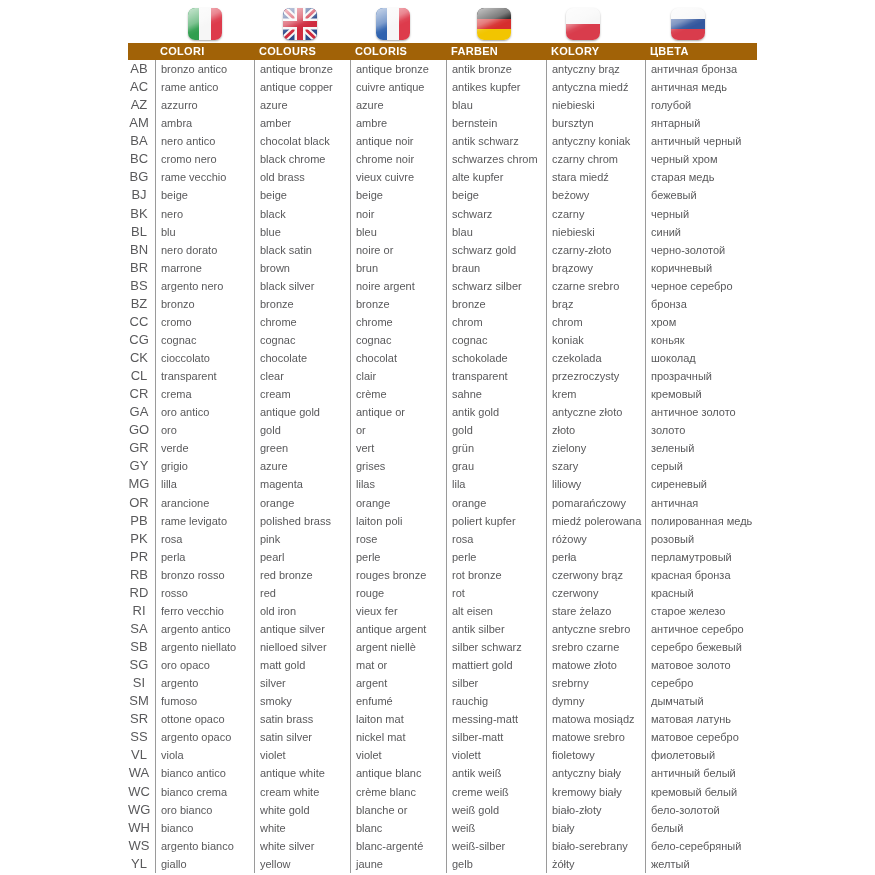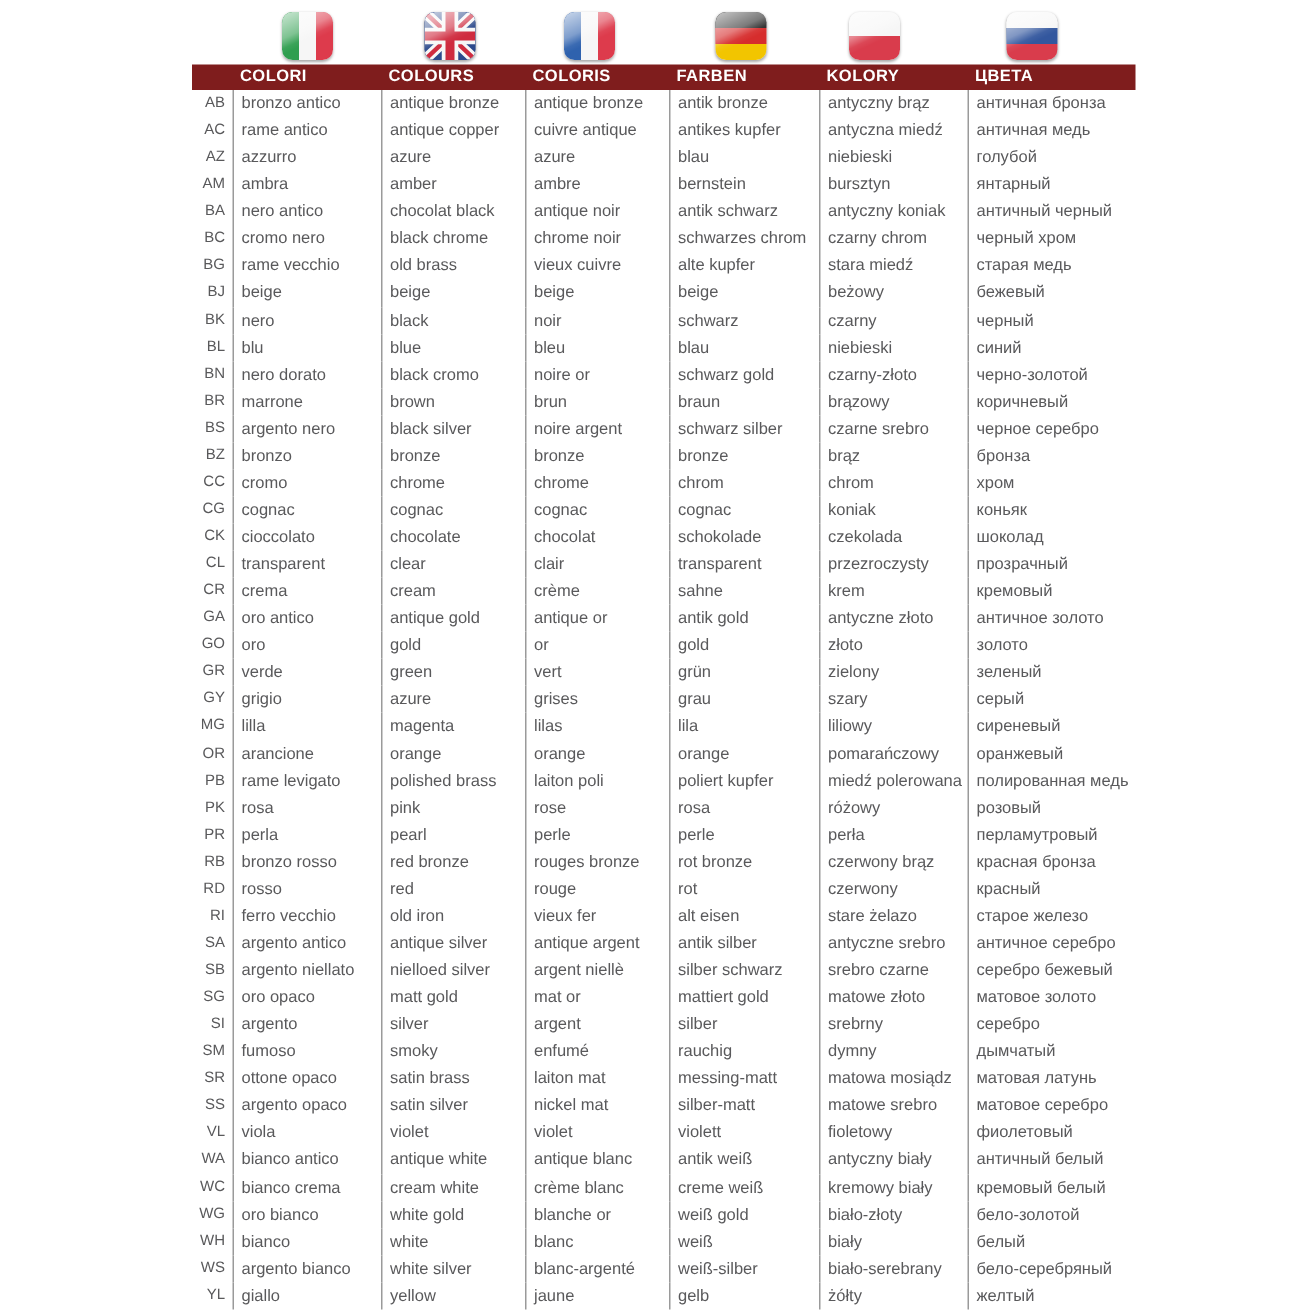--- a/index.html
+++ b/index.html
@@ -23,35 +23,35 @@
   .flag svg{display:block;}
   .flag-it{left:60px;background:linear-gradient(to right,#2f9e4f 0 33.4%,#f6f6f6 33.4% 66.6%,#dd3b4c 66.6% 100%);}
   .flag-uk{left:155px;background:#2c4a8c;}
   .flag-fr{left:248px;background:linear-gradient(to right,#2f62ae 0 33.4%,#f6f6f6 33.4% 66.6%,#dd3b4c 66.6% 100%);}
   .flag-de{left:349px;background:linear-gradient(to bottom,#2a2a2a 0 33.4%,#d62d2d 33.4% 66.6%,#f2c500 66.6% 100%);}
   .flag-pl{left:438px;background:linear-gradient(to bottom,#f6f6f6 0 50%,#d93c4c 50% 100%);}
   .flag-ru{left:543px;background:linear-gradient(to bottom,#f6f6f6 0 33.4%,#33579e 33.4% 66.6%,#d93c4c 66.6% 100%);}
   
   .thead{
     display:grid;grid-template-columns:27px 99px 96px 96px 100px 99px 112px;
-    background:#7f1d1d;height:17px;align-items:center;
+    background:#a16207;height:17px;align-items:center;
   }
   .thead .hcell{
     color:#ffffff;font-size:11px;font-weight:bold;letter-spacing:0.3px;
     padding-left:5px;white-space:nowrap;line-height:17px;
   }
   
   .tbody{
     display:grid;grid-template-columns:27px 99px 96px 96px 100px 99px 112px;
     grid-auto-rows:18.07px;
   }
   .cell{
     font-size:11px;color:#59595b;line-height:18.07px;white-space:nowrap;
   }
-  .c-code{text-align:right;padding-right:5px;font-size:10px;}
+  .c-code{text-align:center;padding-right:5px;font-size:13px;}
   .c-lang{border-left:1px solid #9a9a9a;padding-left:5px;}
 </style>
 </head>
 <body>
 
 <div class="page">
 
   <div class="flags">
     <span class="flag flag-it"></span>
     <span class="flag flag-uk">
@@ -145,21 +145,21 @@
       <div class="cell c-lang">черный</div>
       <div class="cell c-code">BL</div>
       <div class="cell c-lang">blu</div>
       <div class="cell c-lang">blue</div>
       <div class="cell c-lang">bleu</div>
       <div class="cell c-lang">blau</div>
       <div class="cell c-lang">niebieski</div>
       <div class="cell c-lang">синий</div>
       <div class="cell c-code">BN</div>
       <div class="cell c-lang">nero dorato</div>
-      <div class="cell c-lang">black cromo</div>
+      <div class="cell c-lang">black satin</div>
       <div class="cell c-lang">noire or</div>
       <div class="cell c-lang">schwarz gold</div>
       <div class="cell c-lang">czarny-złoto</div>
       <div class="cell c-lang">черно-золотой</div>
       <div class="cell c-code">BR</div>
       <div class="cell c-lang">marrone</div>
       <div class="cell c-lang">brown</div>
       <div class="cell c-lang">brun</div>
       <div class="cell c-lang">braun</div>
       <div class="cell c-lang">brązowy</div>
@@ -247,21 +247,21 @@
       <div class="cell c-lang">lilas</div>
       <div class="cell c-lang">lila</div>
       <div class="cell c-lang">liliowy</div>
       <div class="cell c-lang">сиреневый</div>
       <div class="cell c-code">OR</div>
       <div class="cell c-lang">arancione</div>
       <div class="cell c-lang">orange</div>
       <div class="cell c-lang">orange</div>
       <div class="cell c-lang">orange</div>
       <div class="cell c-lang">pomarańczowy</div>
-      <div class="cell c-lang">оранжевый</div>
+      <div class="cell c-lang">античная</div>
       <div class="cell c-code">PB</div>
       <div class="cell c-lang">rame levigato</div>
       <div class="cell c-lang">polished brass</div>
       <div class="cell c-lang">laiton poli</div>
       <div class="cell c-lang">poliert kupfer</div>
       <div class="cell c-lang">miedź polerowana</div>
       <div class="cell c-lang">полированная медь</div>
       <div class="cell c-code">PK</div>
       <div class="cell c-lang">rosa</div>
       <div class="cell c-lang">pink</div>

